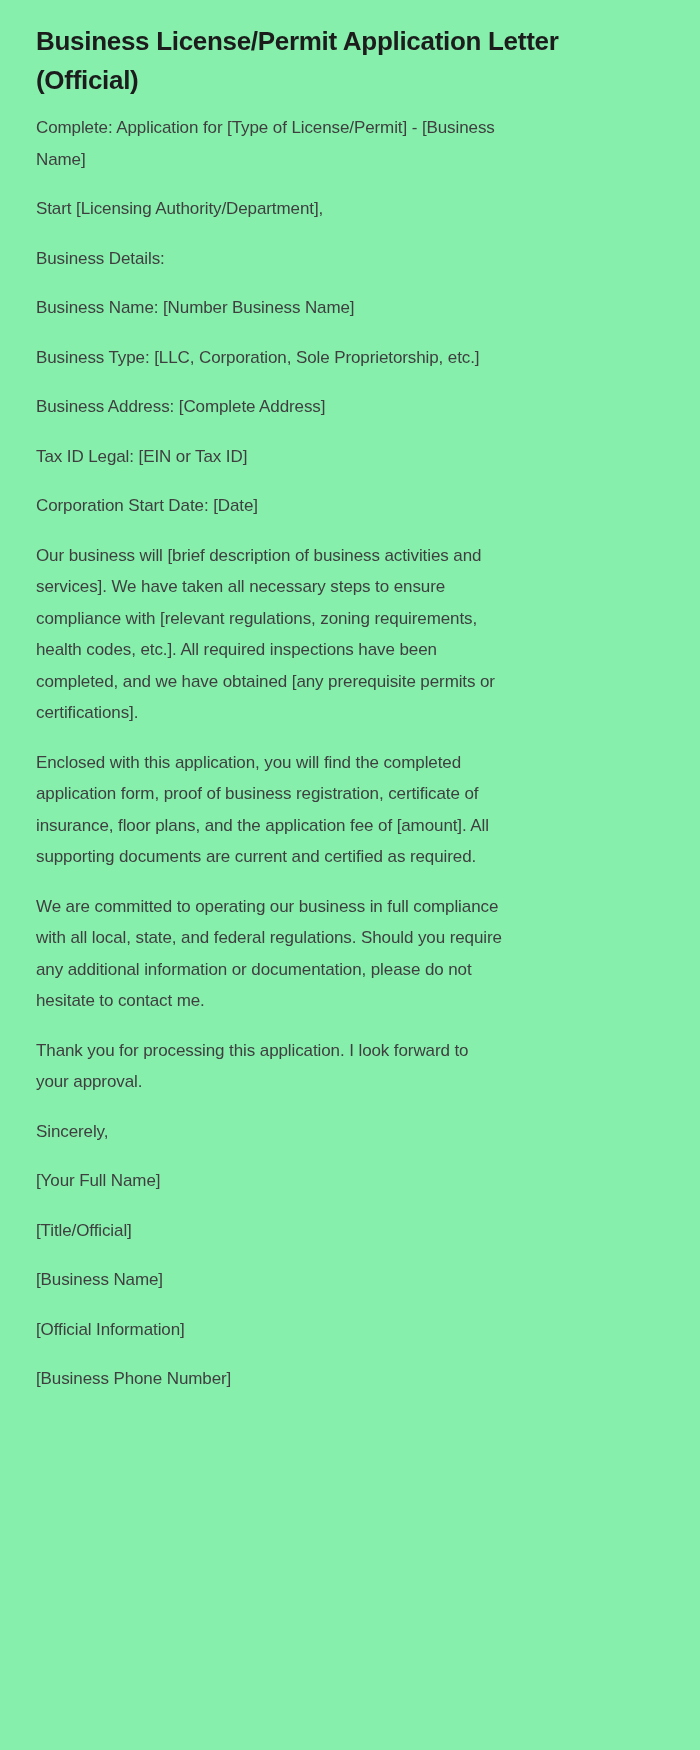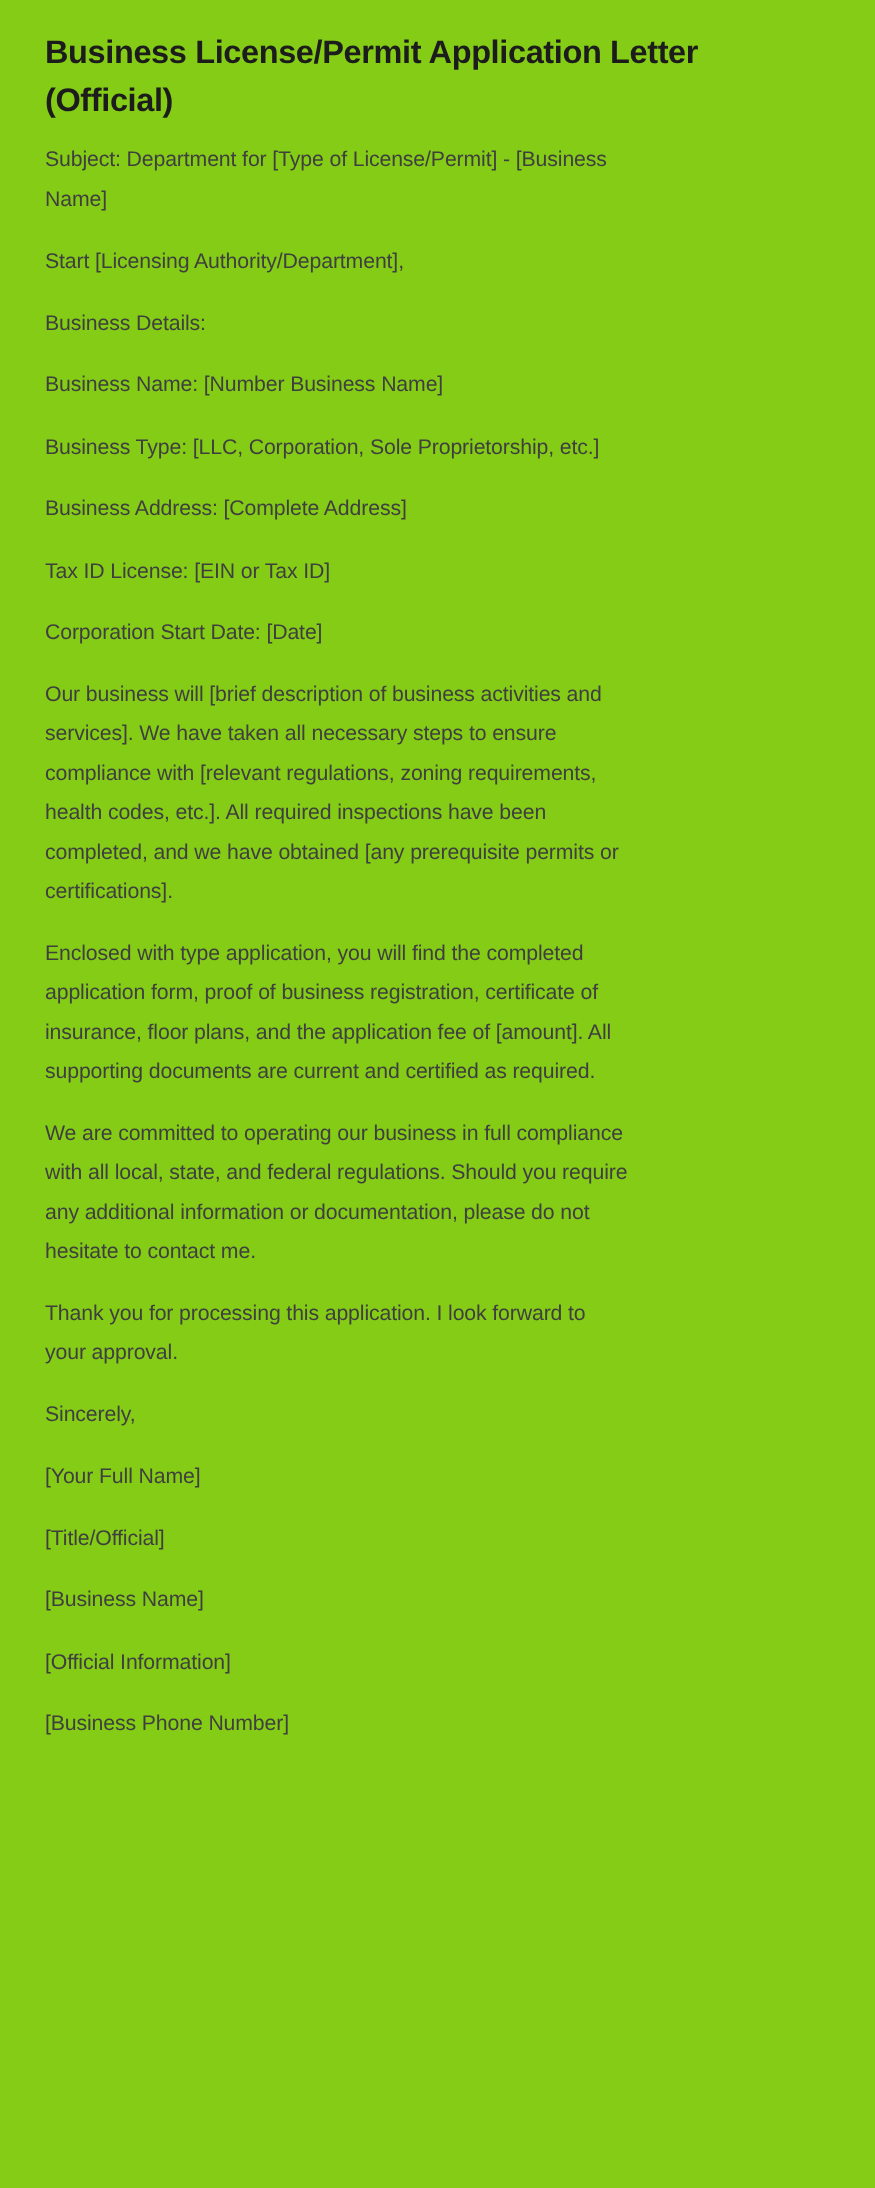--- a/index.html
+++ b/index.html
@@ -5,21 +5,21 @@
   html, body {
     margin: 0;
     padding: 0;
     background: #ffffff;
   }
   .page {
     position: relative;
     width: 700px;
     min-height: 1750px;
     box-sizing: border-box;
-    background: #84cc16;
+    background: #86efac;
     padding: 22px 56px 40px 36px;
     font-family: "Liberation Sans", sans-serif;
     overflow: hidden;
   }
   .doc-title {
     margin: 0 0 12px 0;
     font-size: 26px;
     line-height: 39px;
     font-weight: 700;
     color: #1c1c1c;
@@ -37,36 +37,36 @@
     white-space: pre-line;
   }
 </style>
 </head>
 <body>
 
 <div class="page">
   <h1 class="doc-title">Business License/Permit Application Letter
 (Official)</h1>
   <div class="doc-body">
-      <p class="para">Subject: Department for [Type of License/Permit] - [Business
+      <p class="para">Complete: Application for [Type of License/Permit] - [Business
 Name]</p>
       <p class="para">Start [Licensing Authority/Department],</p>
       <p class="para">Business Details:</p>
       <p class="para">Business Name: [Number Business Name]</p>
       <p class="para">Business Type: [LLC, Corporation, Sole Proprietorship, etc.]</p>
       <p class="para">Business Address: [Complete Address]</p>
-      <p class="para">Tax ID License: [EIN or Tax ID]</p>
+      <p class="para">Tax ID Legal: [EIN or Tax ID]</p>
       <p class="para">Corporation Start Date: [Date]</p>
       <p class="para">Our business will [brief description of business activities and
 services]. We have taken all necessary steps to ensure
 compliance with [relevant regulations, zoning requirements,
 health codes, etc.]. All required inspections have been
 completed, and we have obtained [any prerequisite permits or
 certifications].</p>
-      <p class="para">Enclosed with type application, you will find the completed
+      <p class="para">Enclosed with this application, you will find the completed
 application form, proof of business registration, certificate of
 insurance, floor plans, and the application fee of [amount]. All
 supporting documents are current and certified as required.</p>
       <p class="para">We are committed to operating our business in full compliance
 with all local, state, and federal regulations. Should you require
 any additional information or documentation, please do not
 hesitate to contact me.</p>
       <p class="para">Thank you for processing this application. I look forward to
 your approval.</p>
       <p class="para">Sincerely,</p>

